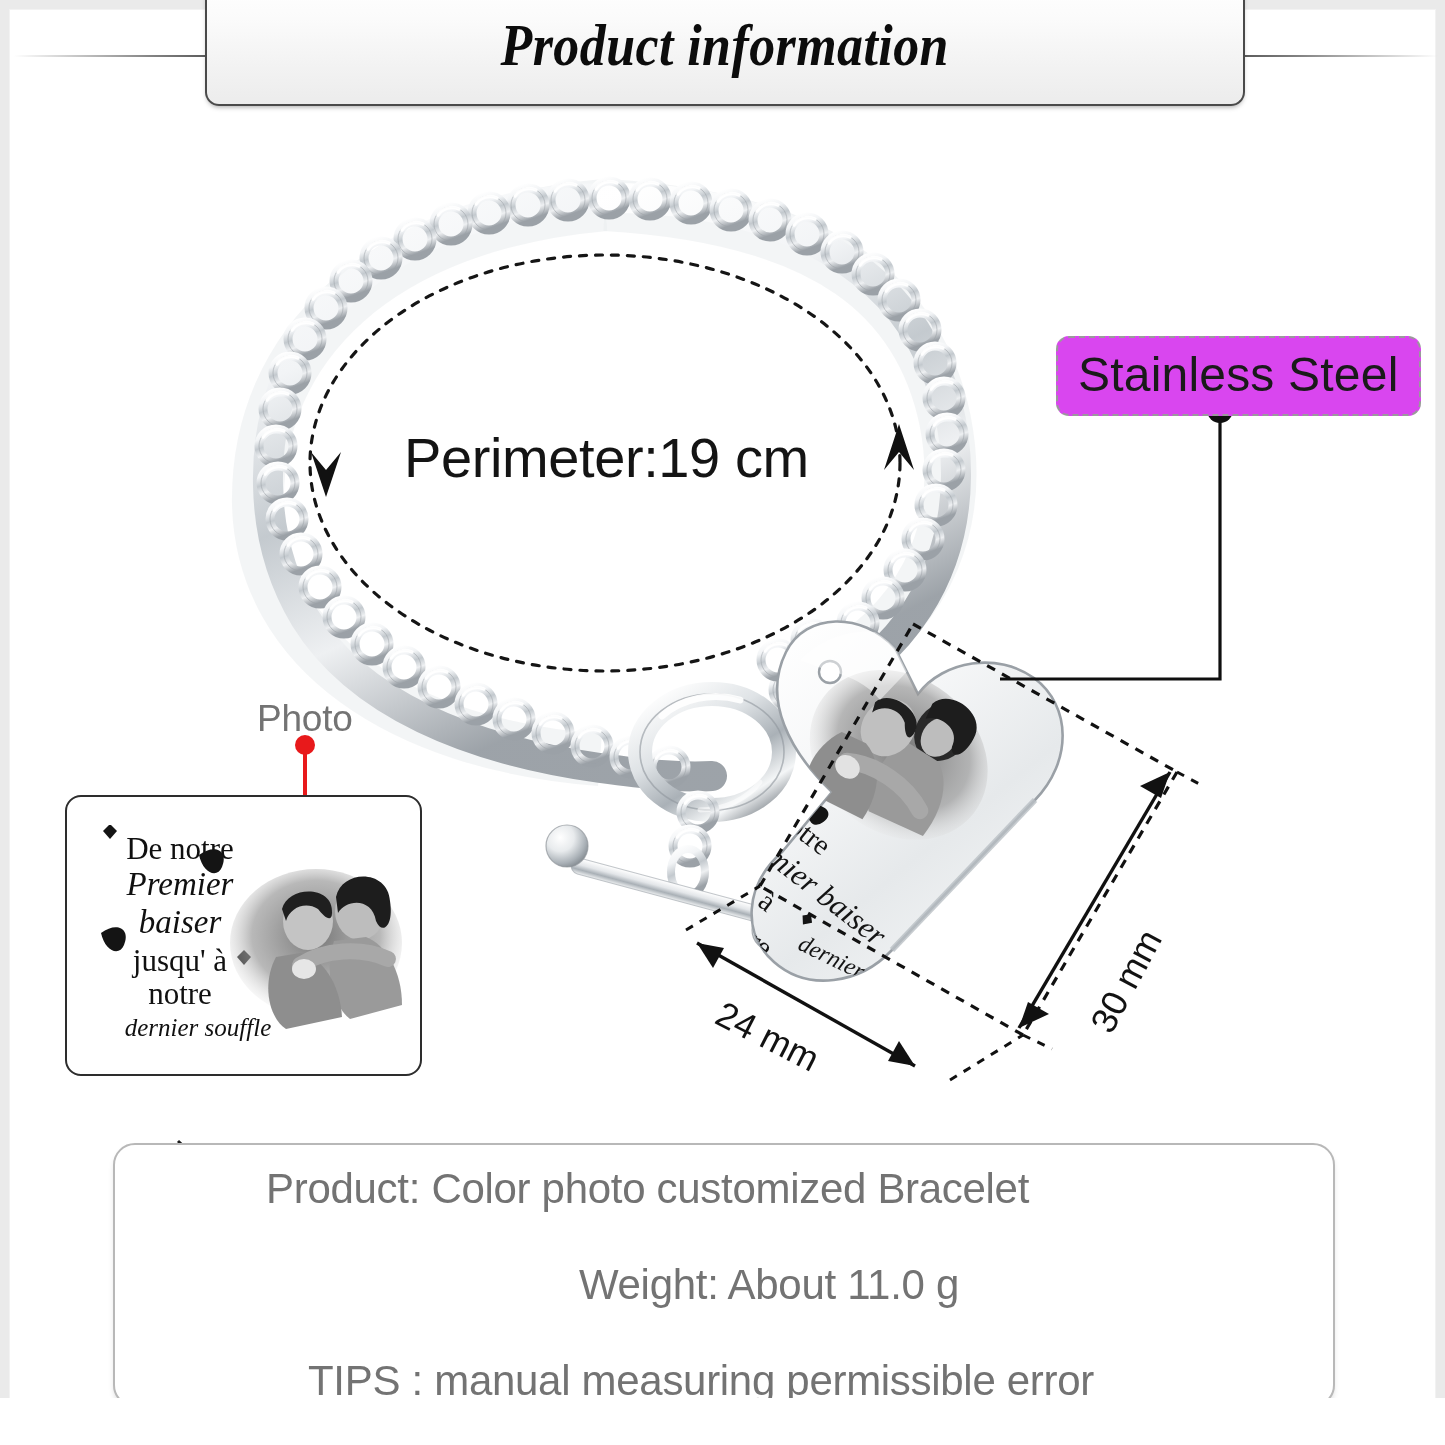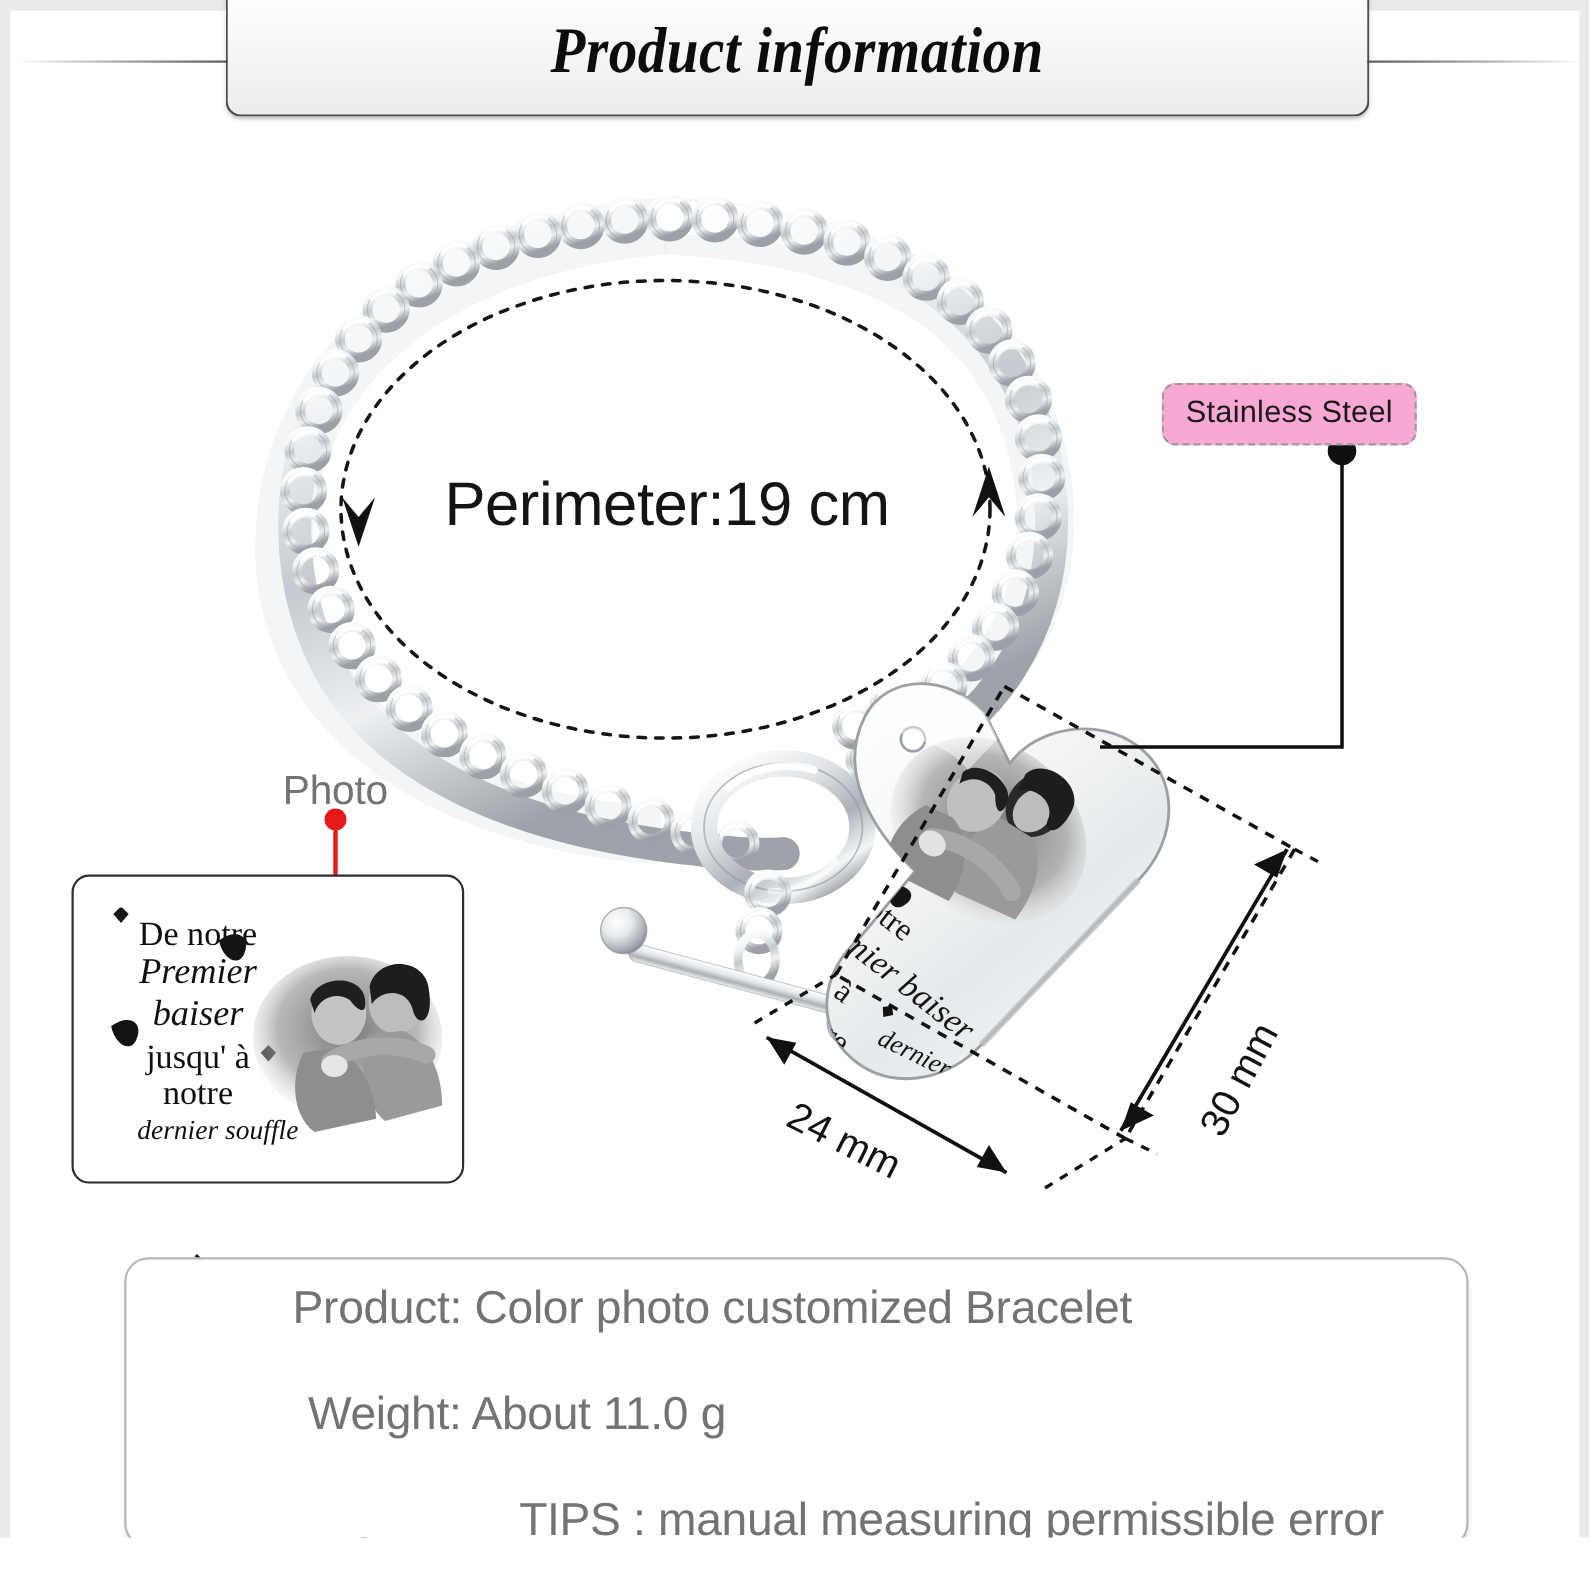--- a/index.html
+++ b/index.html
@@ -81,26 +81,26 @@
     position: absolute;
     left: 0; top: 0;
     width: 1445px; height: 1445px;
     pointer-events: none;
   }
 
   
   .steel-badge {
     position: absolute;
     left: 1056px;
-    top: 348px;
+    top: 336px;
     padding: 9px 20px 12px 20px;
     border: 2px dashed #9a9a9a;
     border-radius: 13px;
-    background: #f9a8d4;
-    font-size: 28px;
+    background: #d946ef;
+    font-size: 48px;
     color: #1a1a1a;
     white-space: nowrap;
     letter-spacing: 0.2px;
   }
 
   .perimeter-label {
     position: absolute;
     left: 404px;
     top: 425px;
     font-size: 56px;
@@ -225,22 +225,22 @@
     width: 1000px;
   }
   .info-line {
     font-size: 42px;
     color: #737373;
     line-height: 1.0;
     white-space: nowrap;
     letter-spacing: -0.3px;
   }
   .info-line.l1 { margin-left: 8px;  margin-bottom: 54px; }
-  .info-line.l2 { margin-left: 22px; margin-bottom: 54px; }
-  .info-line.l3 { margin-left: 50px; text-align: right; }
+  .info-line.l2 { margin-left: 22px; margin-bottom: 54px; text-align: center; }
+  .info-line.l3 { margin-left: 50px; }
 </style>
 </head>
 <body>
 
 <div id="page">
 
   <div class="outer-frame"></div>
   <div class="inner-frame"></div>
 
   <div class="title-rule left"></div>

